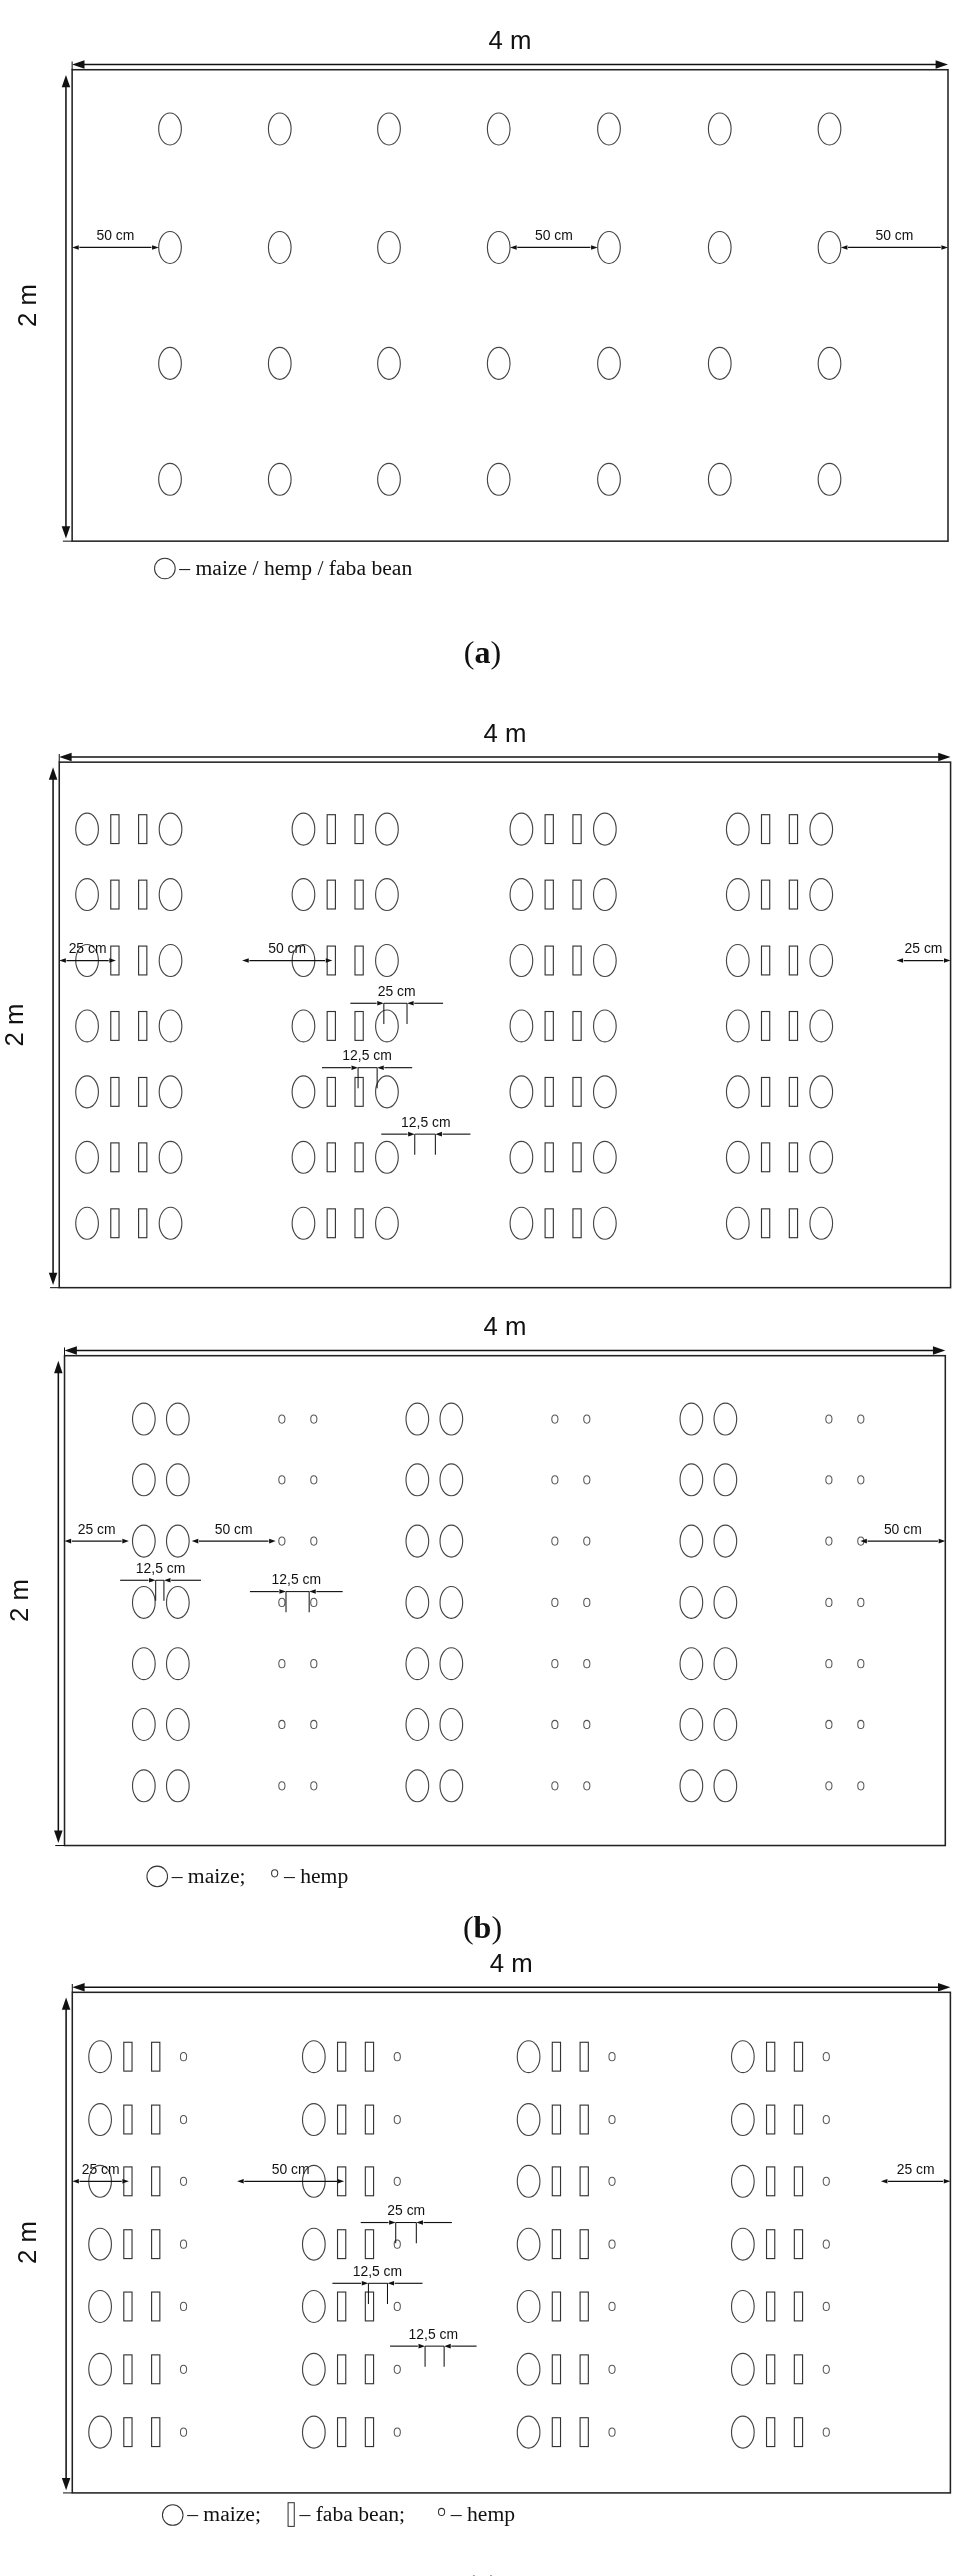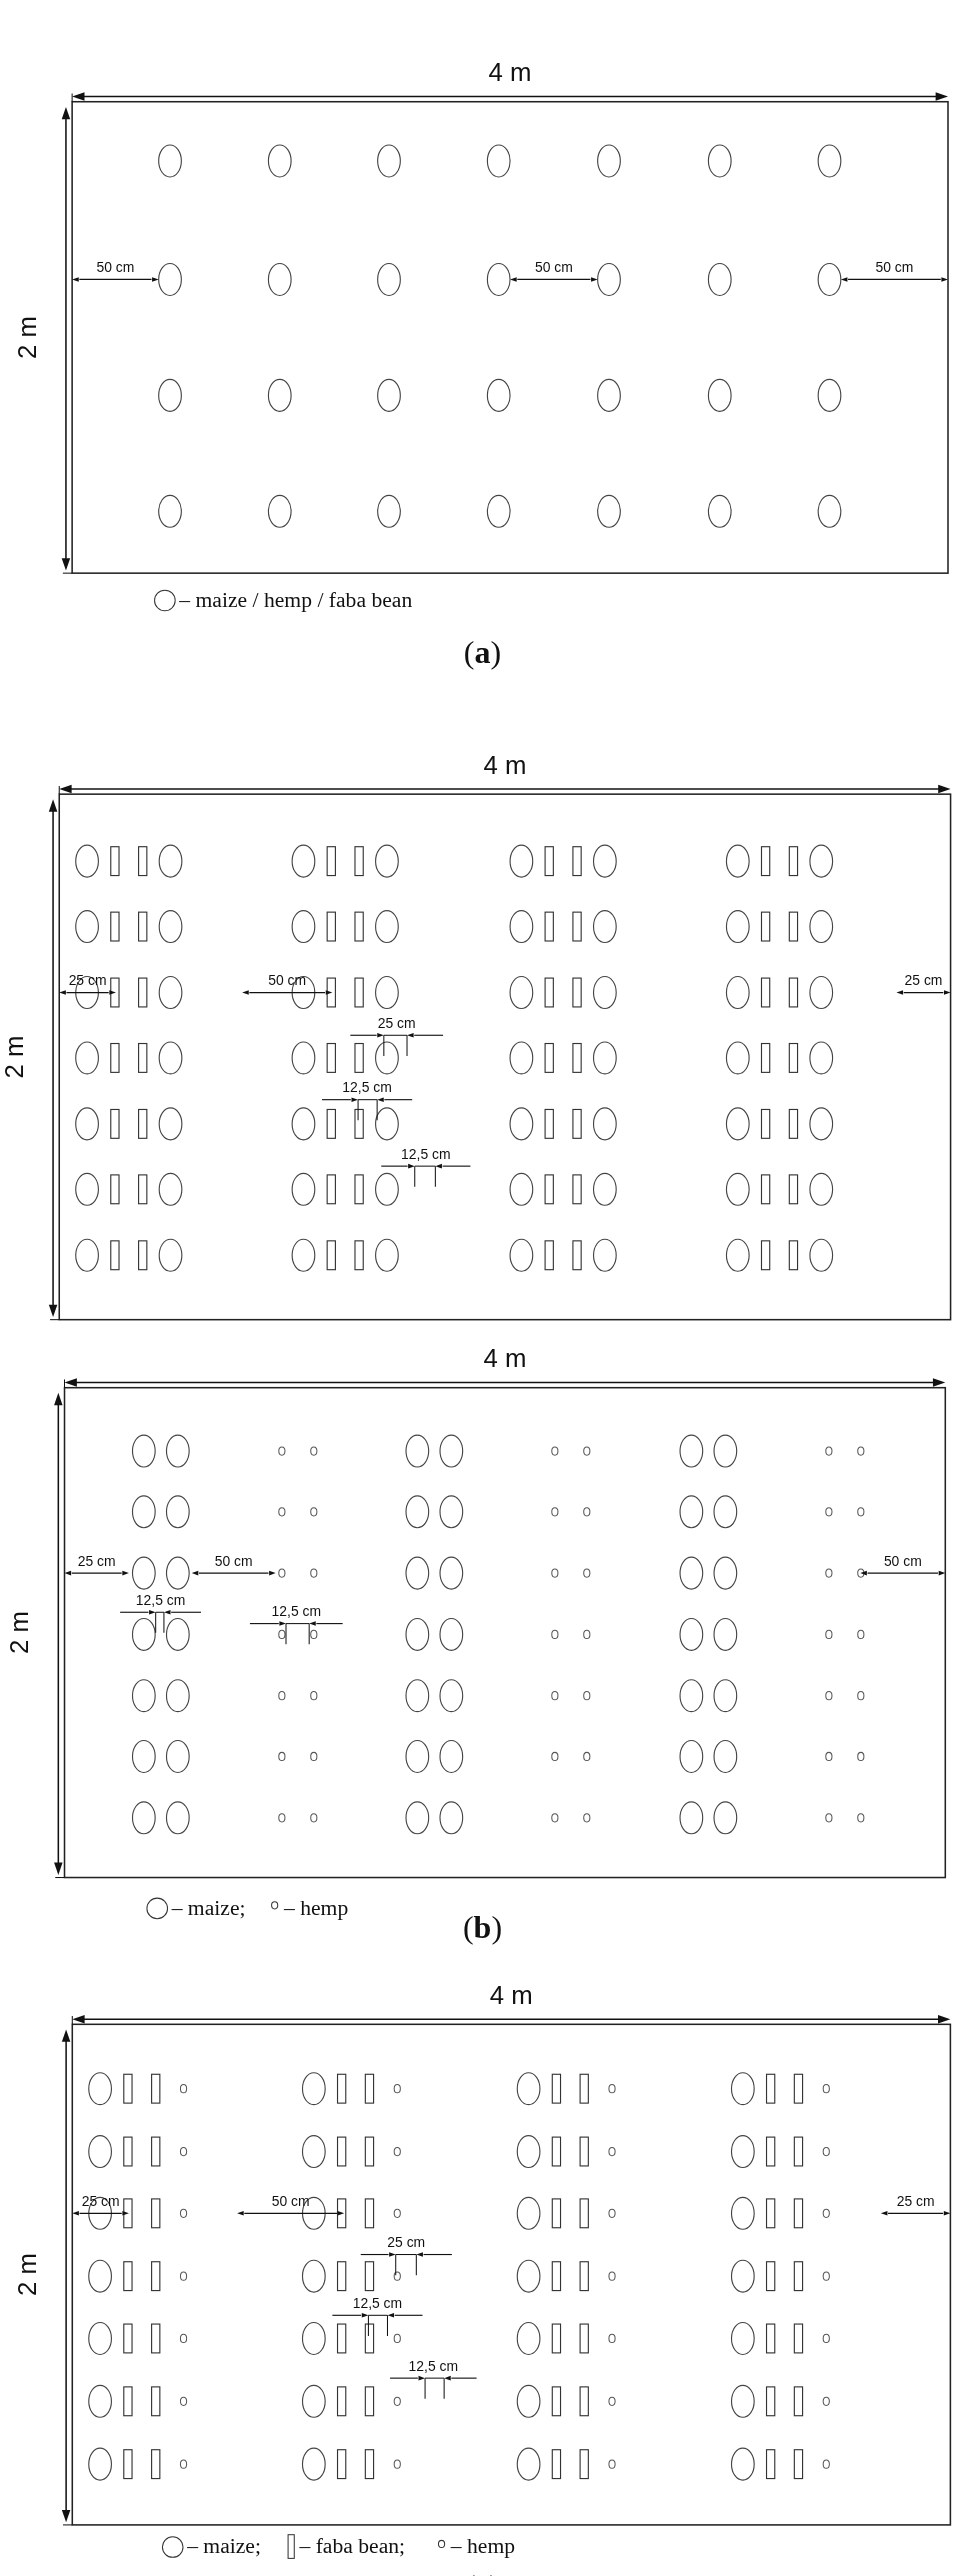--- a/index.html
+++ b/index.html
@@ -1,17 +1,17 @@
 <!DOCTYPE html>
 <html style="font-size:8.2px"><head>
 <meta charset="utf-8">
 <style>
   html, body { margin:0; padding:0; background:#ffffff; }
   body { width:965px; height:2617px; position:relative; overflow:hidden; font-family:"Liberation Sans", sans-serif; }
-  .panel { position:absolute; left:0; width:965px;margin-top:32px; }
+  .panel { position:absolute; left:0; width:965px; }
   svg { display:block; }
   .caption { position:absolute; left:0; width:965px; text-align:center; font-family:"Liberation Serif", serif; font-size:32px; color:#111; }
   .caption b { font-weight:bold; }
 </style>
 </head>
 <body>
 
 <div id="root">
     <div class="panel" style="top: 0px; height: 598px;">
       <svg width="965" height="598" viewBox="0 0 1873 1160">

